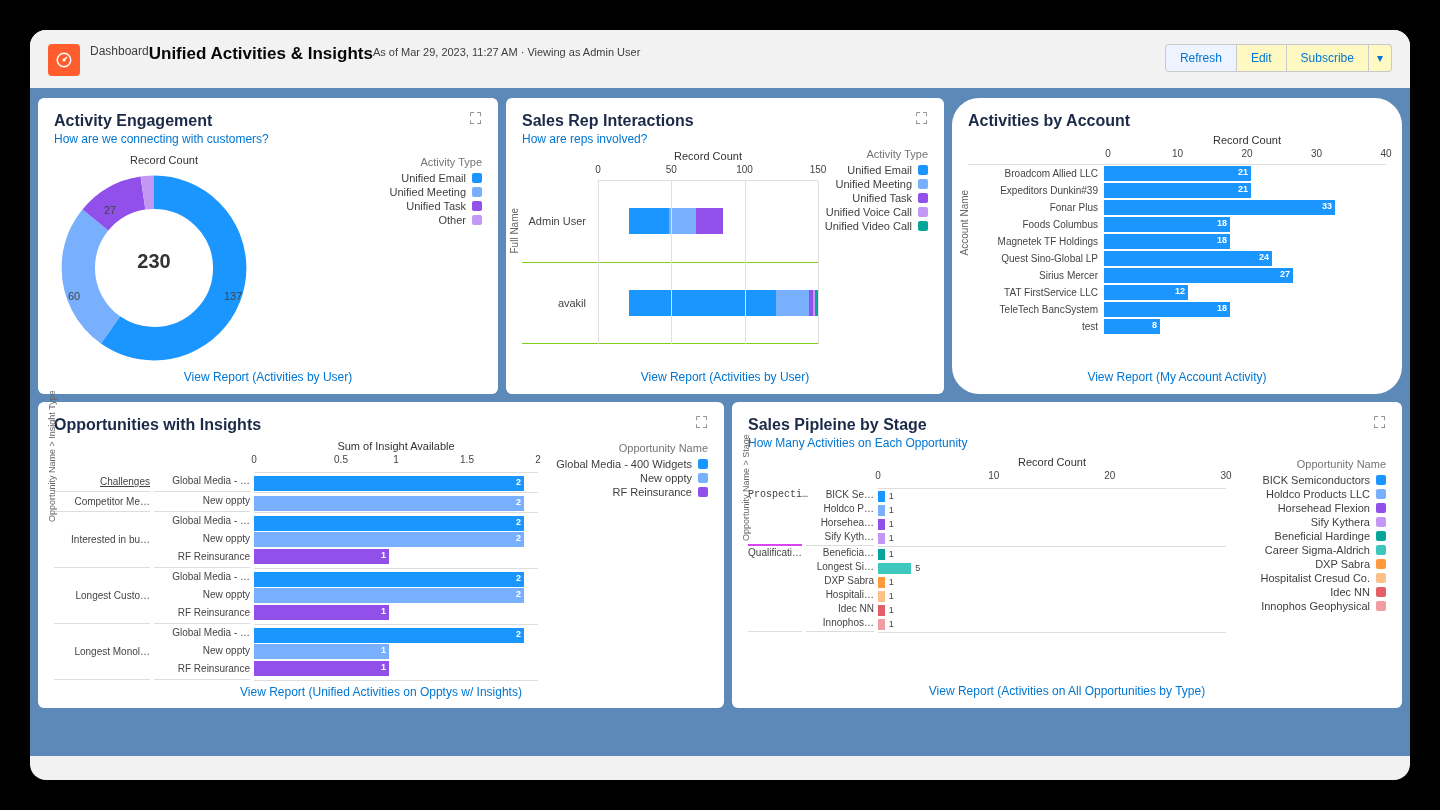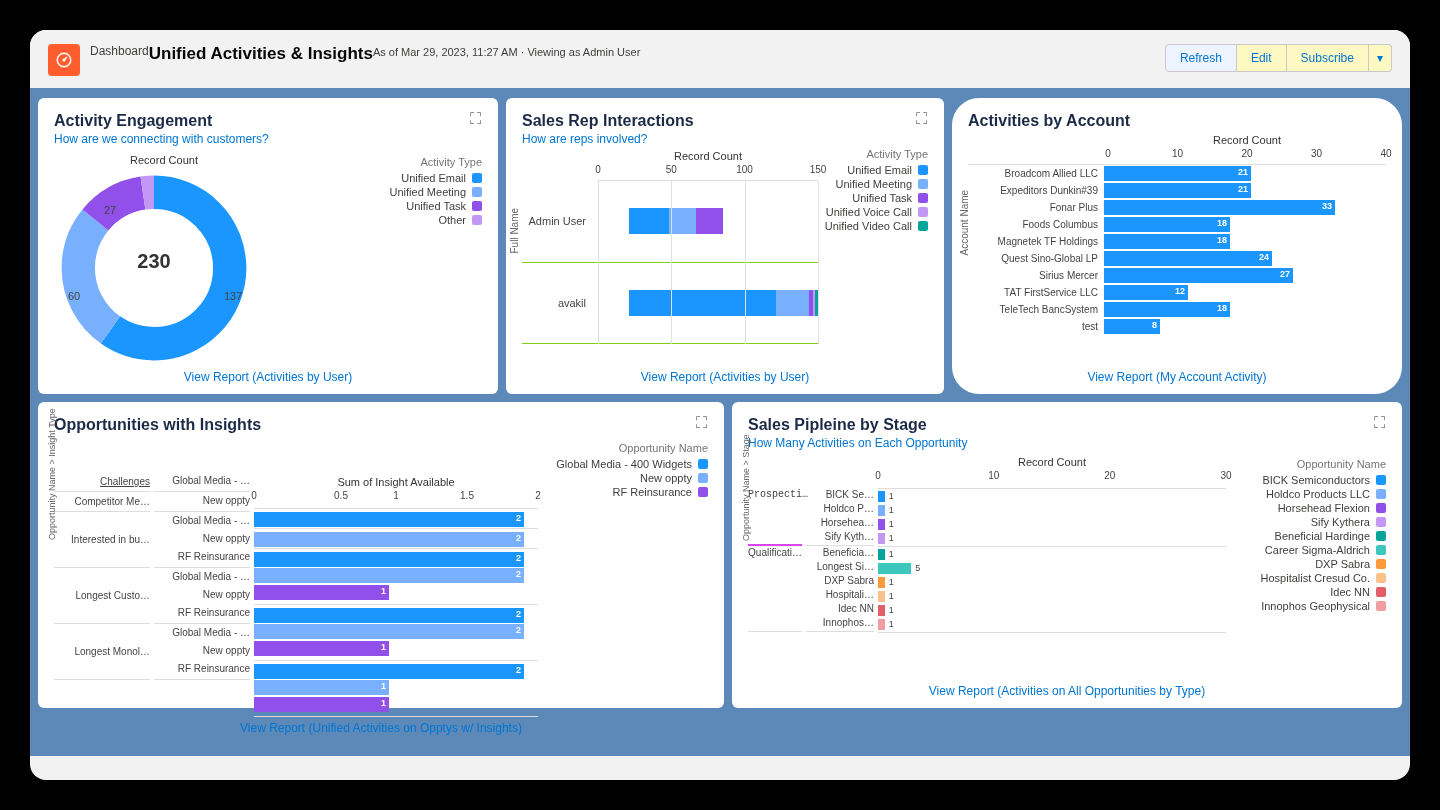--- a/index.html
+++ b/index.html
@@ -72,21 +72,21 @@
 .p3-row .lbl { width: 136px; text-align: right; padding-right: 6px; font-size: 10px; color: #444; overflow: hidden; white-space: nowrap; }
 .p3-row .bar { height: 15px; background: #1b96ff; position: relative; }
 .p3-row .val { position: absolute; right: 3px; top: 1px; font-size: 9px; color: #fff; font-weight: 600; }
 
 
 .p4-body { display: flex; width: 100%; padding-top: 6px; }
 .p4-chart { flex: 1; display: flex; }
 .p4-ycats { width: 100px; font-size: 10px; color: #444; display: flex; flex-direction: column; text-align: right; padding-right: 4px; position: relative; }
 .p4-ycats .ytitle { position: absolute; left: -2px; top: 50%; transform: rotate(-90deg) translateX(44px); transform-origin: left; font-size: 9px; color: #666; white-space: nowrap; }
 .p4-subcats { width: 100px; font-size: 10px; color: #444; text-align: right; padding-right: 4px; }
-.p4-plot { flex: 1; margin-top: 36px; }
+.p4-plot { flex: 1; }
 .p4-xaxis { height: 16px; display: flex; font-size: 10px; color: #444; position: relative; margin-bottom: 2px; }
 .p4-group { border-bottom: 1px solid #ddd; padding: 1px 0; }
 .p4-bar { height: 15px; position: relative; margin: 1.5px 0; }
 .p4-bar .val { position: absolute; right: 3px; top: 1px; font-size: 9px; color: #fff; font-weight: 600; }
 
 
 .p5-body { display: flex; width: 100%; padding-top: 6px; }
 .p5-chart { flex: 1; display: flex; }
 .p5-left { width: 130px; font-size: 10px; color: #444; display: flex; gap: 0; }
 .p5-stagecol { width: 58px; text-align: right; padding-right: 4px; position: relative; }

